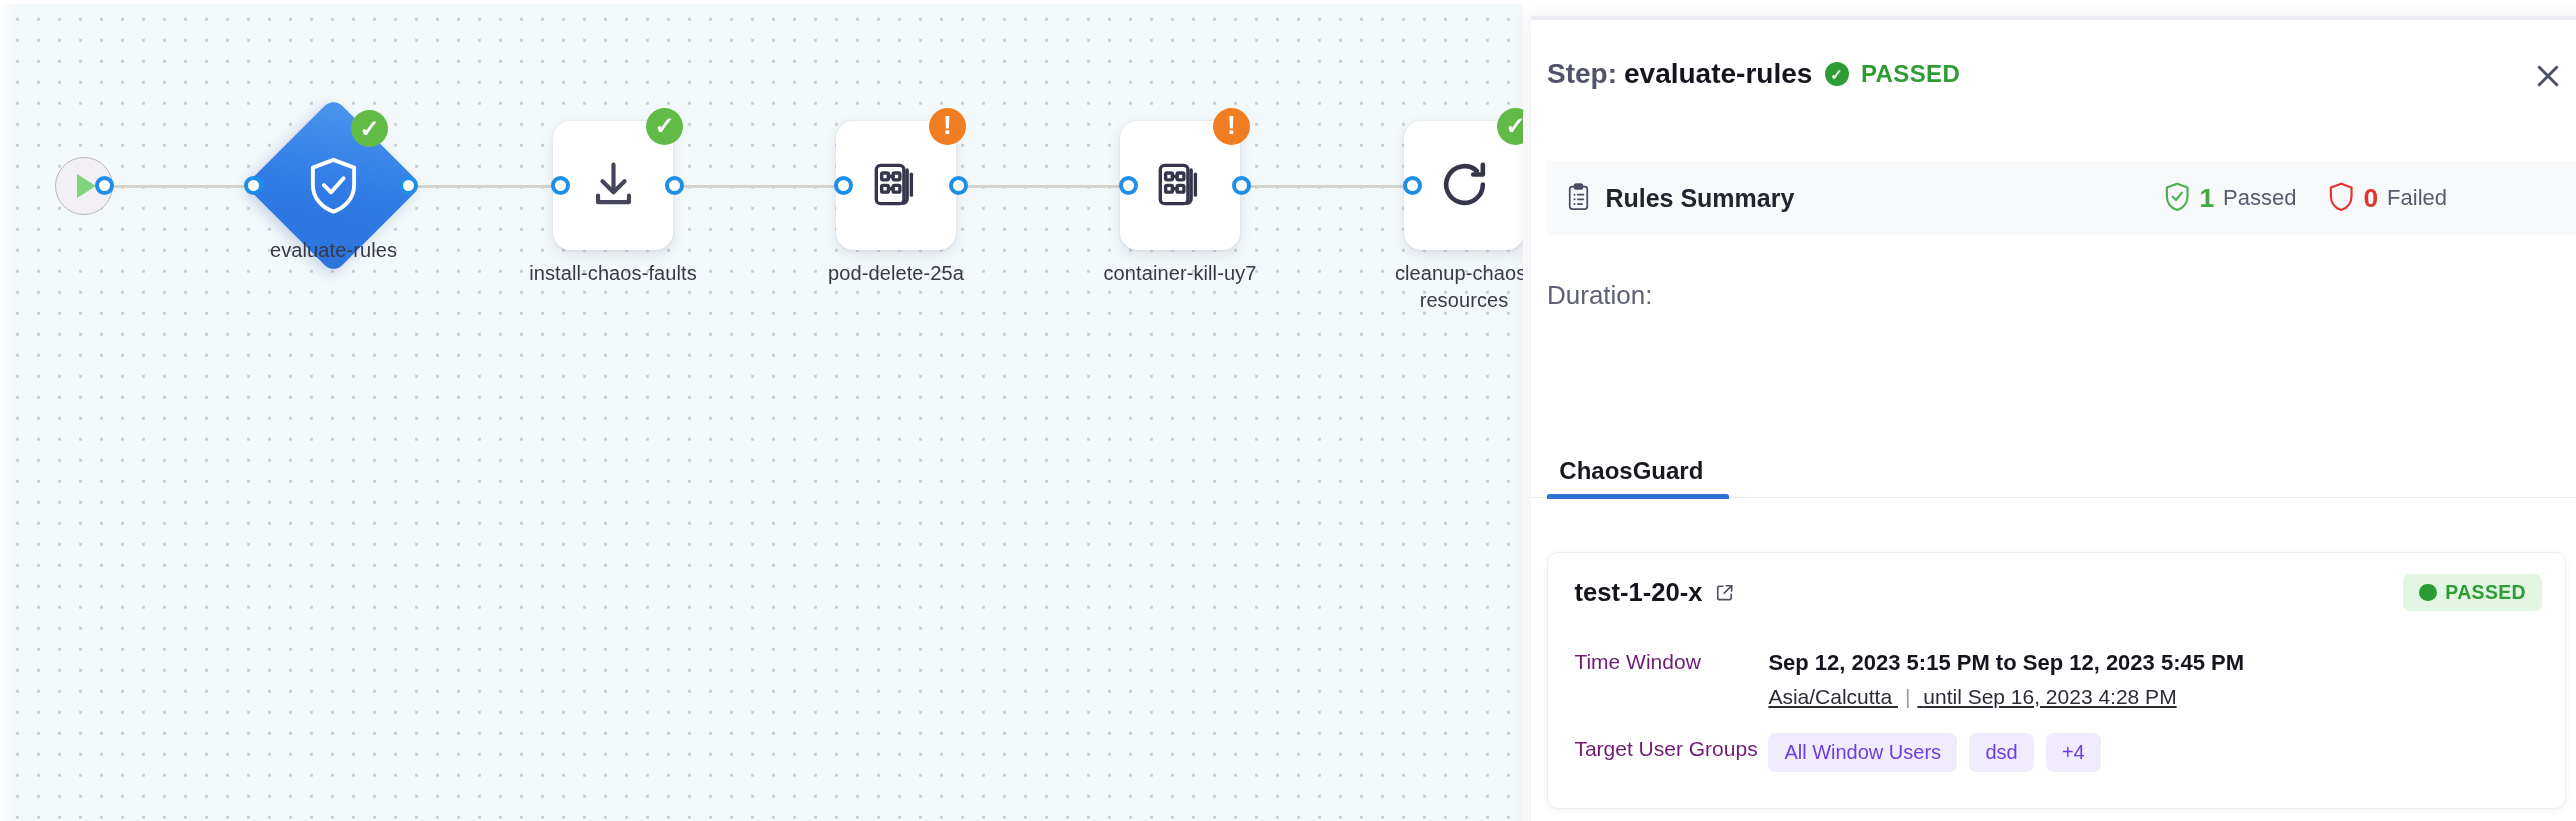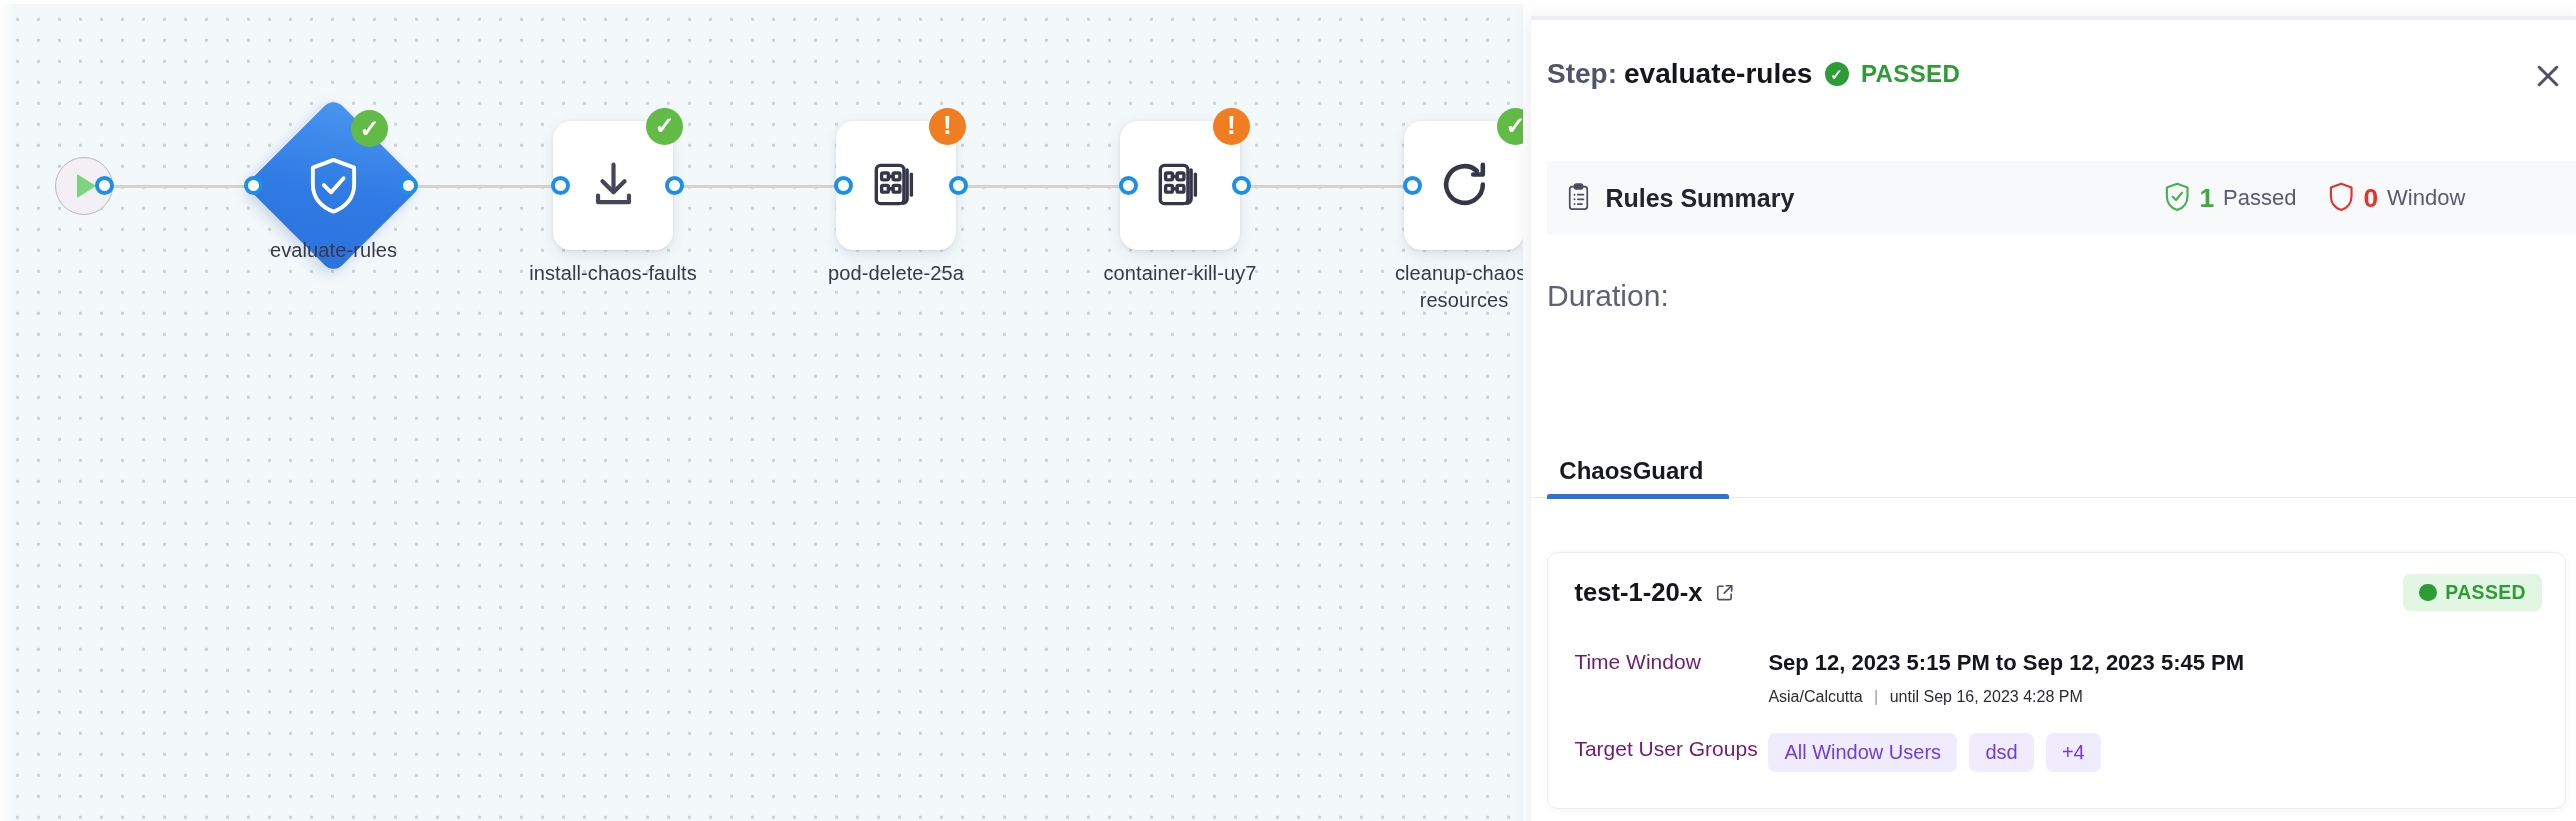--- a/index.html
+++ b/index.html
@@ -303,21 +303,21 @@
     top: 252px;
     width: 970px;
   }
   .meta-row {
     display: flex;
     align-items: center;
     height: 55px;
   }
   .meta-key {
     width: 168px;
-    font-size: 30px;
+    font-size: 26px;
     color: #5e6076;
   }
   .meta-val {
     font-size: 22px;
     color: #15161d;
     display: flex;
     align-items: center;
     gap: 10.6px;
     white-space: nowrap;
   }
@@ -421,24 +421,25 @@
     padding-top: 3.5px;
   }
   .rc-val-main {
     font-size: 22px;
     color: #15161d;
     font-weight: bold;
     line-height: 34px;
     white-space: nowrap;
   }
   .rc-val-sub {
-    font-size: 16px;
+    font-size: 21px;
     color: #2a2b35;
     line-height: 34px;
     white-space: nowrap;
+    text-decoration: underline;
   }
   .rc-val-sub .sep { color: #9a9cab; margin: 0 7px; }
   .tag-wrap {
     display: flex;
     align-items: center;
     gap: 12.3px;
   }
   .tag {
     background: #f1ecfd;
     color: #6f3ce0;
@@ -616,21 +617,21 @@
           <span class="num pass">1</span>
           <span class="lbl">Passed</span>
         </div>
         <div class="rules-stat">
           <span>
             <svg width="26.4" height="30" viewBox="0 0 22 25" fill="none" stroke="#e0342c" stroke-width="1.8" stroke-linecap="round" stroke-linejoin="round">
               <path d="M11 1.4 L19.6 4.6 V11.8 C19.6 17.4 16 21.6 11 23.4 C6 21.6 2.4 17.4 2.4 11.8 V4.6 Z"></path>
             </svg>
           </span>
           <span class="num fail">0</span>
-          <span class="lbl">Window</span>
+          <span class="lbl">Failed</span>
         </div>
       </div>
     </div>
 
     <div class="meta">
       <div class="meta-row">
         <div class="meta-key">Duration:</div>
       </div>
     </div>
 

